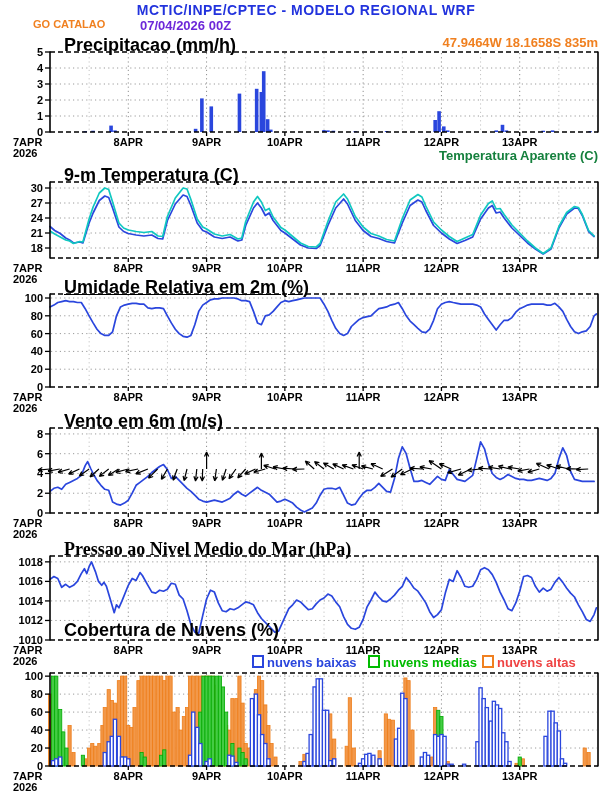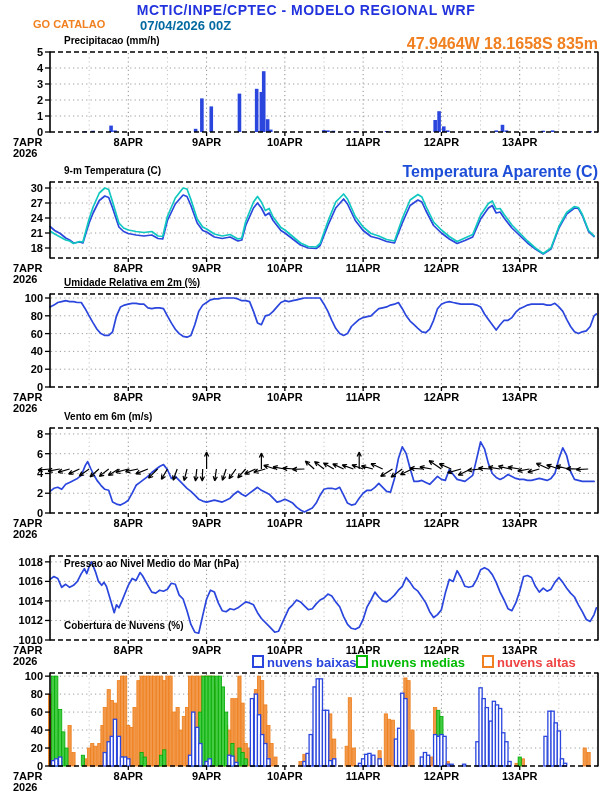--- a/index.html
+++ b/index.html
@@ -2,35 +2,35 @@
 <html><head>
 <meta charset="utf-8">
 <style>
   html,body{margin:0;padding:0;background:#fff;}
   .page{position:relative;width:612px;height:792px;background:#ffffff;overflow:hidden;
         font-family:"Liberation Sans",sans-serif;font-weight:bold;}
   .hdr1{position:absolute;top:2px;left:0;width:612px;text-align:center;
         font-size:14px;letter-spacing:.5px;}
   .hdr2-station{position:absolute;top:18px;left:33px;font-size:11px;}
   .hdr2-run{position:absolute;top:18px;left:140px;font-size:13px;}
-  .ptitle{position:absolute;left:64px;font-size:10px;color:#000;white-space:nowrap;}
-  .prlabel{position:absolute;right:14px;font-size:16px;text-align:left;white-space:nowrap;}
+  .ptitle{position:absolute;left:64px;font-size:18px;color:#000;white-space:nowrap;}
+  .prlabel{position:absolute;right:14px;font-size:13px;text-align:left;white-space:nowrap;}
   .lgitem{position:absolute;font-size:13px;white-space:nowrap;}
   .lgbox{display:inline-block;width:8px;height:9px;background:#fff;
          border:2px solid #000;margin-right:3px;vertical-align:-1px;}
   svg{position:absolute;top:0;left:0;}
   svg text{font-family:"Liberation Sans",sans-serif;font-weight:bold;}
 </style>
 </head>
 <body>
 
 <div class="page">
   <div class="hdr1" id="hdr1" style="color: rgb(34, 51, 221);">MCTIC/INPE/CPTEC - MODELO REGIONAL WRF</div>
   <span class="hdr2-station" id="hdr2s" style="color: rgb(240, 128, 32);">GO CATALAO</span>
-  <span class="hdr2-run" id="hdr2r" style="color: #0369a1;">07/04/2026 00Z</span>
+  <span class="hdr2-run" id="hdr2r" style="color: #6d28d9;">07/04/2026 00Z</span>
   <div id="chart-root">
       <svg width="612" height="792">
         <g>
           <line x1="89.14285714285714" y1="53" x2="89.14285714285714" y2="131" stroke="#c4c4c4" stroke-width="1" stroke-dasharray="1.2 3"></line>
           <line x1="128.28571428571428" y1="53" x2="128.28571428571428" y2="131" stroke="#8f8f8f" stroke-width="1" stroke-dasharray="1.2 3"></line>
           <line x1="167.42857142857144" y1="53" x2="167.42857142857144" y2="131" stroke="#c4c4c4" stroke-width="1" stroke-dasharray="1.2 3"></line>
           <line x1="206.57142857142858" y1="53" x2="206.57142857142858" y2="131" stroke="#8f8f8f" stroke-width="1" stroke-dasharray="1.2 3"></line>
           <line x1="245.71428571428572" y1="53" x2="245.71428571428572" y2="131" stroke="#c4c4c4" stroke-width="1" stroke-dasharray="1.2 3"></line>
           <line x1="284.8571428571429" y1="53" x2="284.8571428571429" y2="131" stroke="#8f8f8f" stroke-width="1" stroke-dasharray="1.2 3"></line>
           <line x1="324" y1="53" x2="324" y2="131" stroke="#c4c4c4" stroke-width="1" stroke-dasharray="1.2 3"></line>
@@ -610,22 +610,22 @@
           <text x="441.42857142857144" y="780" font-size="11px" fill="#000" text-anchor="middle">12APR</text>
           <line x1="519.7142857142858" y1="766" x2="519.7142857142858" y2="770" stroke="#000" stroke-width="1.3"></line>
           <text x="519.7142857142858" y="780" font-size="11px" fill="#000" text-anchor="middle">13APR</text>
           <text x="13" y="780" font-size="11px" fill="#000">7APR</text>
           <text x="13" y="791" font-size="11px" fill="#000">2026</text>
         </g>
       </svg>
       <div class="ptitle" style="top: 35px;">Precipitacao (mm/h)</div>
       <div class="prlabel" style="top: 35px; color: rgb(240, 128, 32);">47.9464W 18.1658S 835m</div>
       <div class="ptitle" style="top: 165px;">9-m Temperatura (C)</div>
-      <div class="prlabel" style="top: 163px; color: #1d4ed8;">Temperatura Aparente (C)</div>
+      <div class="prlabel" style="top: 148px; color: #15803d;">Temperatura Aparente (C)</div>
       <div class="ptitle" style="top: 277px; text-decoration: underline;">Umidade Relativa em 2m (%)</div>
       <div class="ptitle" style="top: 411px;">Vento em 6m (m/s)</div>
-      <div class="ptitle" style="top: 558px;">Pressao ao Nivel Medio do Mar (hPa)</div>
+      <div class="ptitle" style="top: 539px; font-family: Liberation Serif, serif;">Pressao ao Nivel Medio do Mar (hPa)</div>
       <div class="ptitle" style="top: 620px;">Cobertura de Nuvens (%)</div>
       <span class="lgitem" style="top: 655px; left: 252px; color: rgb(42, 70, 221);"><span class="lgbox" style="border-color: rgb(42, 70, 221);"></span><span>nuvens baixas</span></span>
-      <span class="lgitem" style="top: 655px; left: 356px; color: rgb(0, 187, 0); text-align: right;"><span class="lgbox" style="border-color: rgb(0, 187, 0);"></span><span>nuvens medias</span></span>
+      <span class="lgitem" style="top: 655px; left: 368px; color: rgb(0, 187, 0); text-align: right;"><span class="lgbox" style="border-color: rgb(0, 187, 0);"></span><span>nuvens medias</span></span>
       <span class="lgitem" style="top: 655px; left: 482px; color: #ef4444;"><span class="lgbox" style="border-color: rgb(240, 128, 32);"></span><span>nuvens altas</span></span>
     </div>
 </div>
 
 </body></html>

